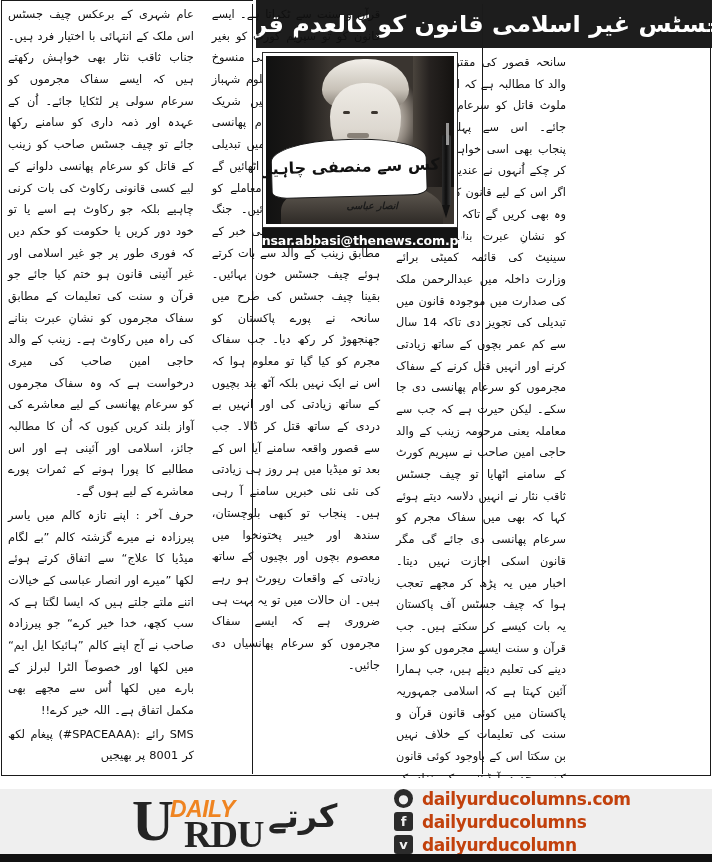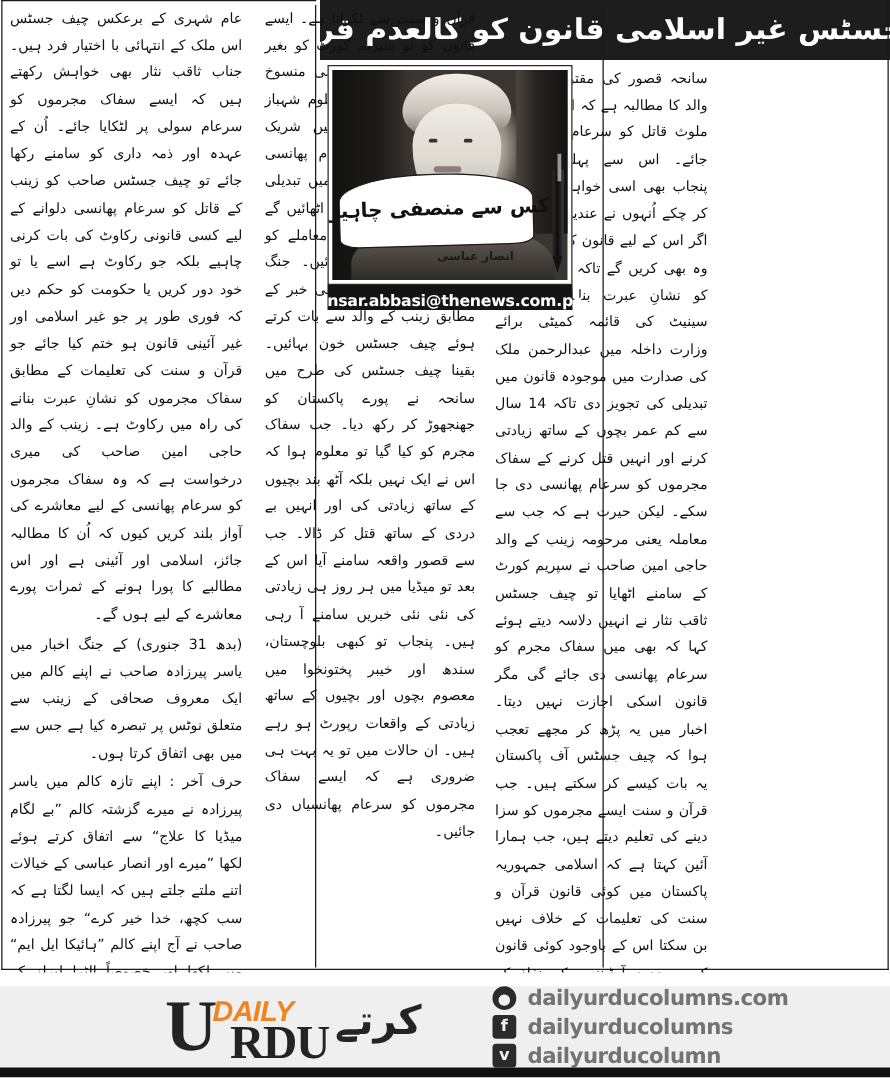--- a/index.html
+++ b/index.html
@@ -117,24 +117,25 @@
     background:#fff;
     display:flex;align-items:center;justify-content:center;
     transform:rotate(-1.6deg);
   }
   .ribbon-title{
     direction:rtl;font-size:16px;font-weight:700;color:#111;
     font-family:"DejaVu Sans","Liberation Sans",sans-serif;
     white-space:nowrap;margin-top:-4px;
   }
   .ribbon-author{
-    position:absolute;right:46px;bottom:16px;
+    position:absolute;right:59px;bottom:16px;
     direction:rtl;font-size:9.5px;color:#1a1a1a;font-weight:700;
     font-family:"DejaVu Sans","Liberation Sans",sans-serif;
     white-space:nowrap;
+    font-style:italic;
   }
   .pen{
     position:absolute;right:6px;bottom:22px;width:9px;height:70px;
     background:linear-gradient(90deg,#2b2b2b 0%,#0d0d0d 45%,#3d3d3d 100%);
     border-radius:2px 2px 0 0;
   }
   .pen::after{
     content:"";position:absolute;left:0;bottom:-13px;
     border-left:4.5px solid transparent;border-right:4.5px solid transparent;
     border-top:13px solid #121212;
@@ -191,21 +192,21 @@
   .socials{margin-left:36px;display:flex;flex-direction:column;gap:3px;}
   .social-row{display:flex;align-items:center;gap:9px;}
   .social-icon{
     width:19px;height:19px;background:#2b2b2b;color:#efefef;
     display:flex;align-items:center;justify-content:center;
     font-size:13px;font-weight:700;border-radius:3px;flex:none;
     font-family:"DejaVu Sans",sans-serif;
   }
   .social-icon.globe{border-radius:50%;font-size:12px;}
   .social-label{
-    font-size:17px;font-weight:700;color:#737373;letter-spacing:-0.4px;
+    font-size:17px;font-weight:700;color:#c2410c;letter-spacing:-0.4px;
     font-family:"DejaVu Sans","Liberation Sans",sans-serif;
     white-space:nowrap;
   }
 </style>
 </head>
 <body>
 
 <div class="page">
 
   <div class="headline-banner">
@@ -217,22 +218,22 @@
   <div class="frame-right"></div>
   <div class="frame-bottom"></div>
   <div class="divider d1"></div>
   <div class="divider d2"></div>
 
   <div class="article">
 
     <div class="col col-left">
       <div class="body-text">
         <p>عام شہری کے برعکس چیف جسٹس اس ملک کے انتہائی با اختیار فرد ہیں۔ جناب ثاقب نثار بھی خواہش رکھتے ہیں کہ ایسے سفاک مجرموں کو سرعام سولی پر لٹکایا جائے۔ اُن کے عہدہ اور ذمہ داری کو سامنے رکھا جائے تو چیف جسٹس صاحب کو زینب کے قاتل کو سرعام پھانسی دلوانے کے لیے کسی قانونی رکاوٹ کی بات کرنی چاہیے بلکہ جو رکاوٹ ہے اسے یا تو خود دور کریں یا حکومت کو حکم دیں کہ فوری طور پر جو غیر اسلامی اور غیر آئینی قانون ہو ختم کیا جائے جو قرآن و سنت کی تعلیمات کے مطابق سفاک مجرموں کو نشانِ عبرت بنانے کی راہ میں رکاوٹ ہے۔ زینب کے والد حاجی امین صاحب کی میری درخواست ہے کہ وہ سفاک مجرموں کو سرعام پھانسی کے لیے معاشرے کی آواز بلند کریں کیوں کہ اُن کا مطالبہ جائز، اسلامی اور آئینی ہے اور اس مطالبے کا پورا ہونے کے ثمرات پورے معاشرے کے لیے ہوں گے۔</p>
-        <p>(بدھ 31 جنوری) کے جنگ اخبار میں یاسر پیرزادہ صاحب نے اپنے کالم میں ایک معروف صحافی کے زینب سے متعلق نوٹس پر تبصرہ کیا ہے جس سے میں بھی اتفاق کرتا ہوں۔</p>
         <p>حرف آخر : اپنے تازہ کالم میں یاسر پیرزادہ نے میرے گزشتہ کالم ”بے لگام میڈیا کا علاج“ سے اتفاق کرتے ہوئے لکھا ”میرے اور انصار عباسی کے خیالات اتنے ملتے جلتے ہیں کہ ایسا لگتا ہے کہ سب کچھ، خدا خیر کرے“ جو پیرزادہ صاحب نے آج اپنے کالم ”ہائیکا ایل ایم“ میں لکھا اور خصوصاً الٹرا لبرلز کے بارے میں لکھا اُس سے مجھے بھی مکمل اتفاق ہے۔ اللہ خیر کرے!!</p>
+        <p>SMS رائے :(SPACEAAA#) پیغام لکھ کر 8001 پر بھیجیں</p>
       </div>
     </div>
 
     <div class="col col-mid">
       <div class="body-text">
         <p>قرآن و سنت سے ٹکراتا ہے۔ ایسے قانون کو تو سپریم کورٹ کو بغیر کسی تاخیر کے ویسے ہی منسوخ کر دینا چاہیے۔ نہیں معلوم شہباز شریف قصور واقعہ میں شریک سفاک مجرم کو سرعام پھانسی دینے کے لیے کب قانون میں تبدیلی کے لیے کوئی عملی قدم اٹھائیں گے لیکن بہتر ہو کہ اس معاملے کو چیف جسٹس خود نمٹائیں۔ جنگ اخبار میں شائع ہونے والی خبر کے مطابق زینب کے والد سے بات کرتے ہوئے چیف جسٹس خون بہائیں۔ بقینا چیف جسٹس کی طرح میں سانحہ نے پورے پاکستان کو جھنجھوڑ کر رکھ دیا۔ جب سفاک مجرم کو کیا گیا تو معلوم ہوا کہ اس نے ایک نہیں بلکہ آٹھ بند بچیوں کے ساتھ زیادتی کی اور انہیں بے دردی کے ساتھ قتل کر ڈالا۔ جب سے قصور واقعہ سامنے آیا اس کے بعد تو میڈیا میں ہر روز ہی زیادتی کی نئی نئی خبریں سامنے آ رہی ہیں۔ پنجاب تو کبھی بلوچستان، سندھ اور خیبر پختونخوا میں معصوم بچوں اور بچیوں کے ساتھ زیادتی کے واقعات رپورٹ ہو رہے ہیں۔ ان حالات میں تو یہ بہت ہی ضروری ہے کہ ایسے سفاک مجرموں کو سرعام پھانسیاں دی جائیں۔</p>
       </div>
     </div>
 
     <div class="col col-right">

